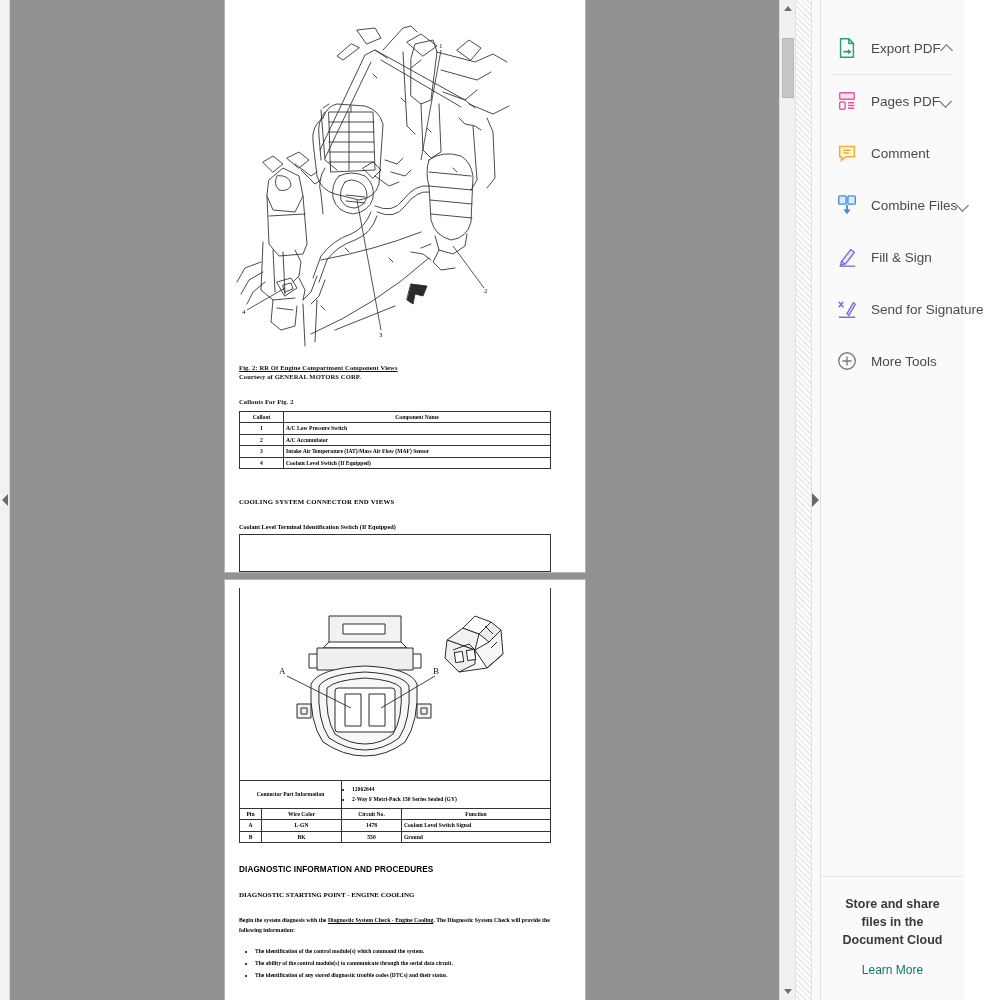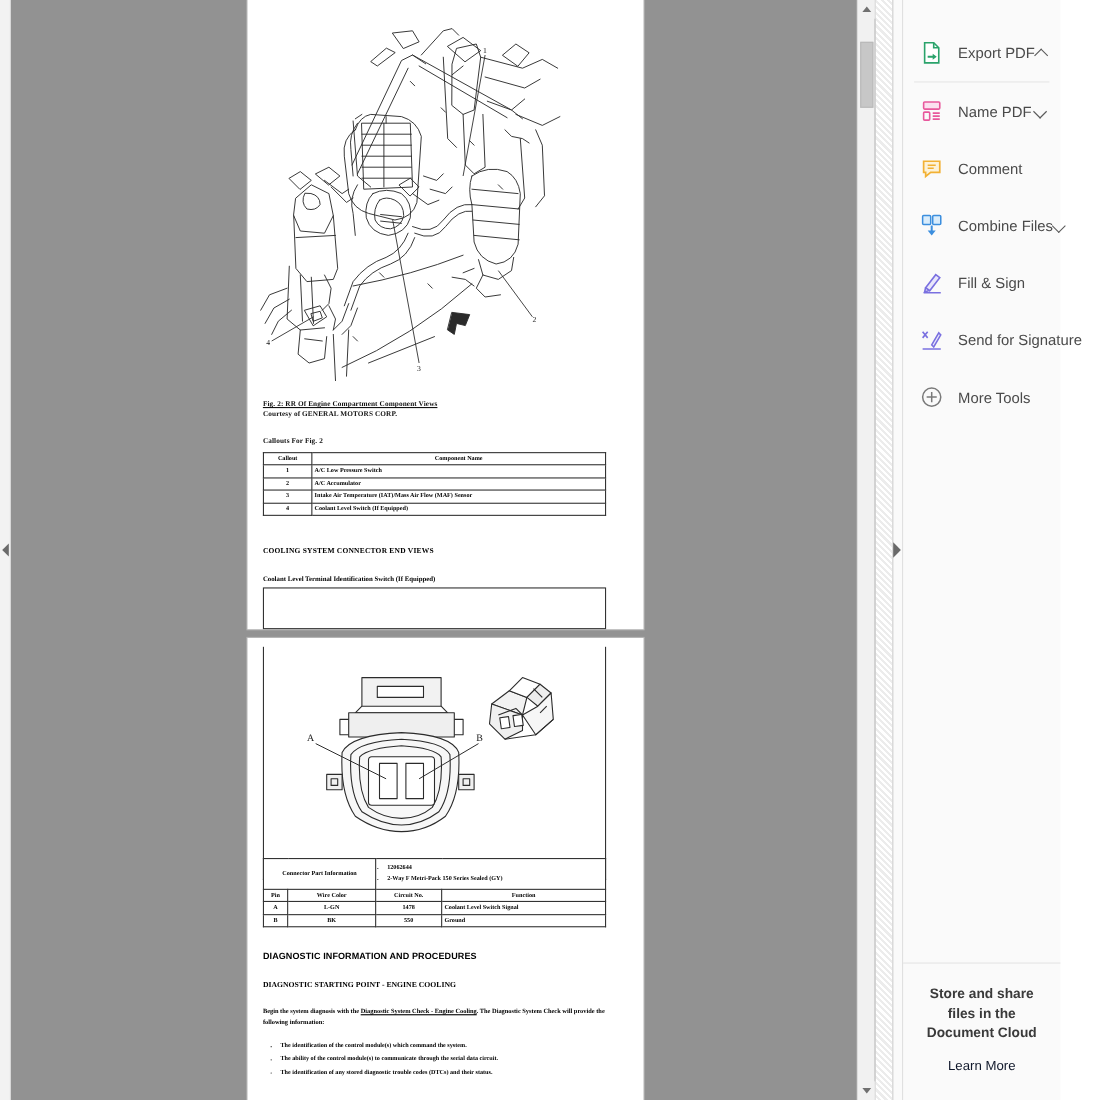--- a/index.html
+++ b/index.html
@@ -201,21 +201,21 @@
 
   #cloud-promo {
     position: absolute; left: 0; bottom: 0; width: 100%;
     padding: 18px 16px 22px; text-align: center;
     border-top: 1px solid #e4e4e4;
   }
   #cloud-promo .promo-title {
     font-size: 12.5px; font-weight: bold; color: #3a3a3a; line-height: 1.45;
   }
   #cloud-promo .promo-link {
-    margin-top: 14px; font-size: 12px; color: #0f172a;
+    margin-top: 14px; font-size: 12px; color: #0f766e;
     text-decoration: none; display: inline-block; cursor: pointer;
   }
 </style>
 </head>
 <body>
 
 <div id="app">
 
   <div id="viewer">
 
@@ -529,21 +529,21 @@
         </div>
         <div class="divider"></div>
         <div class="tool-row">
           <span class="tool-ico">
             <svg viewBox="0 0 24 24" width="22" height="22">
               <rect x="4" y="3" width="16" height="7" rx="1" fill="#fbe0ef" stroke="#e8589c" stroke-width="1.6"></rect>
               <rect x="4" y="13" width="6" height="8" rx="1" fill="none" stroke="#e8589c" stroke-width="1.6"></rect>
               <path d="M13 14 h7 M13 17 h7 M13 20 h7" stroke="#e8589c" stroke-width="1.6" fill="none"></path>
             </svg>
           </span>
-          <span class="tool-label">Name PDF</span>
+          <span class="tool-label">Pages PDF</span>
           <span class="chev"></span>
         </div>
         <div class="tool-row">
           <span class="tool-ico">
             <svg viewBox="0 0 24 24" width="22" height="22">
               <path d="M4 5 h16 v11 h-9 l-5 4 v-4 h-2 Z" fill="#fdf2d8" stroke="#f2b134" stroke-width="1.7"></path>
               <path d="M8 9 h8 M8 12 h6" stroke="#f2b134" stroke-width="1.4" fill="none"></path>
             </svg>
           </span>
           <span class="tool-label">Comment</span>

